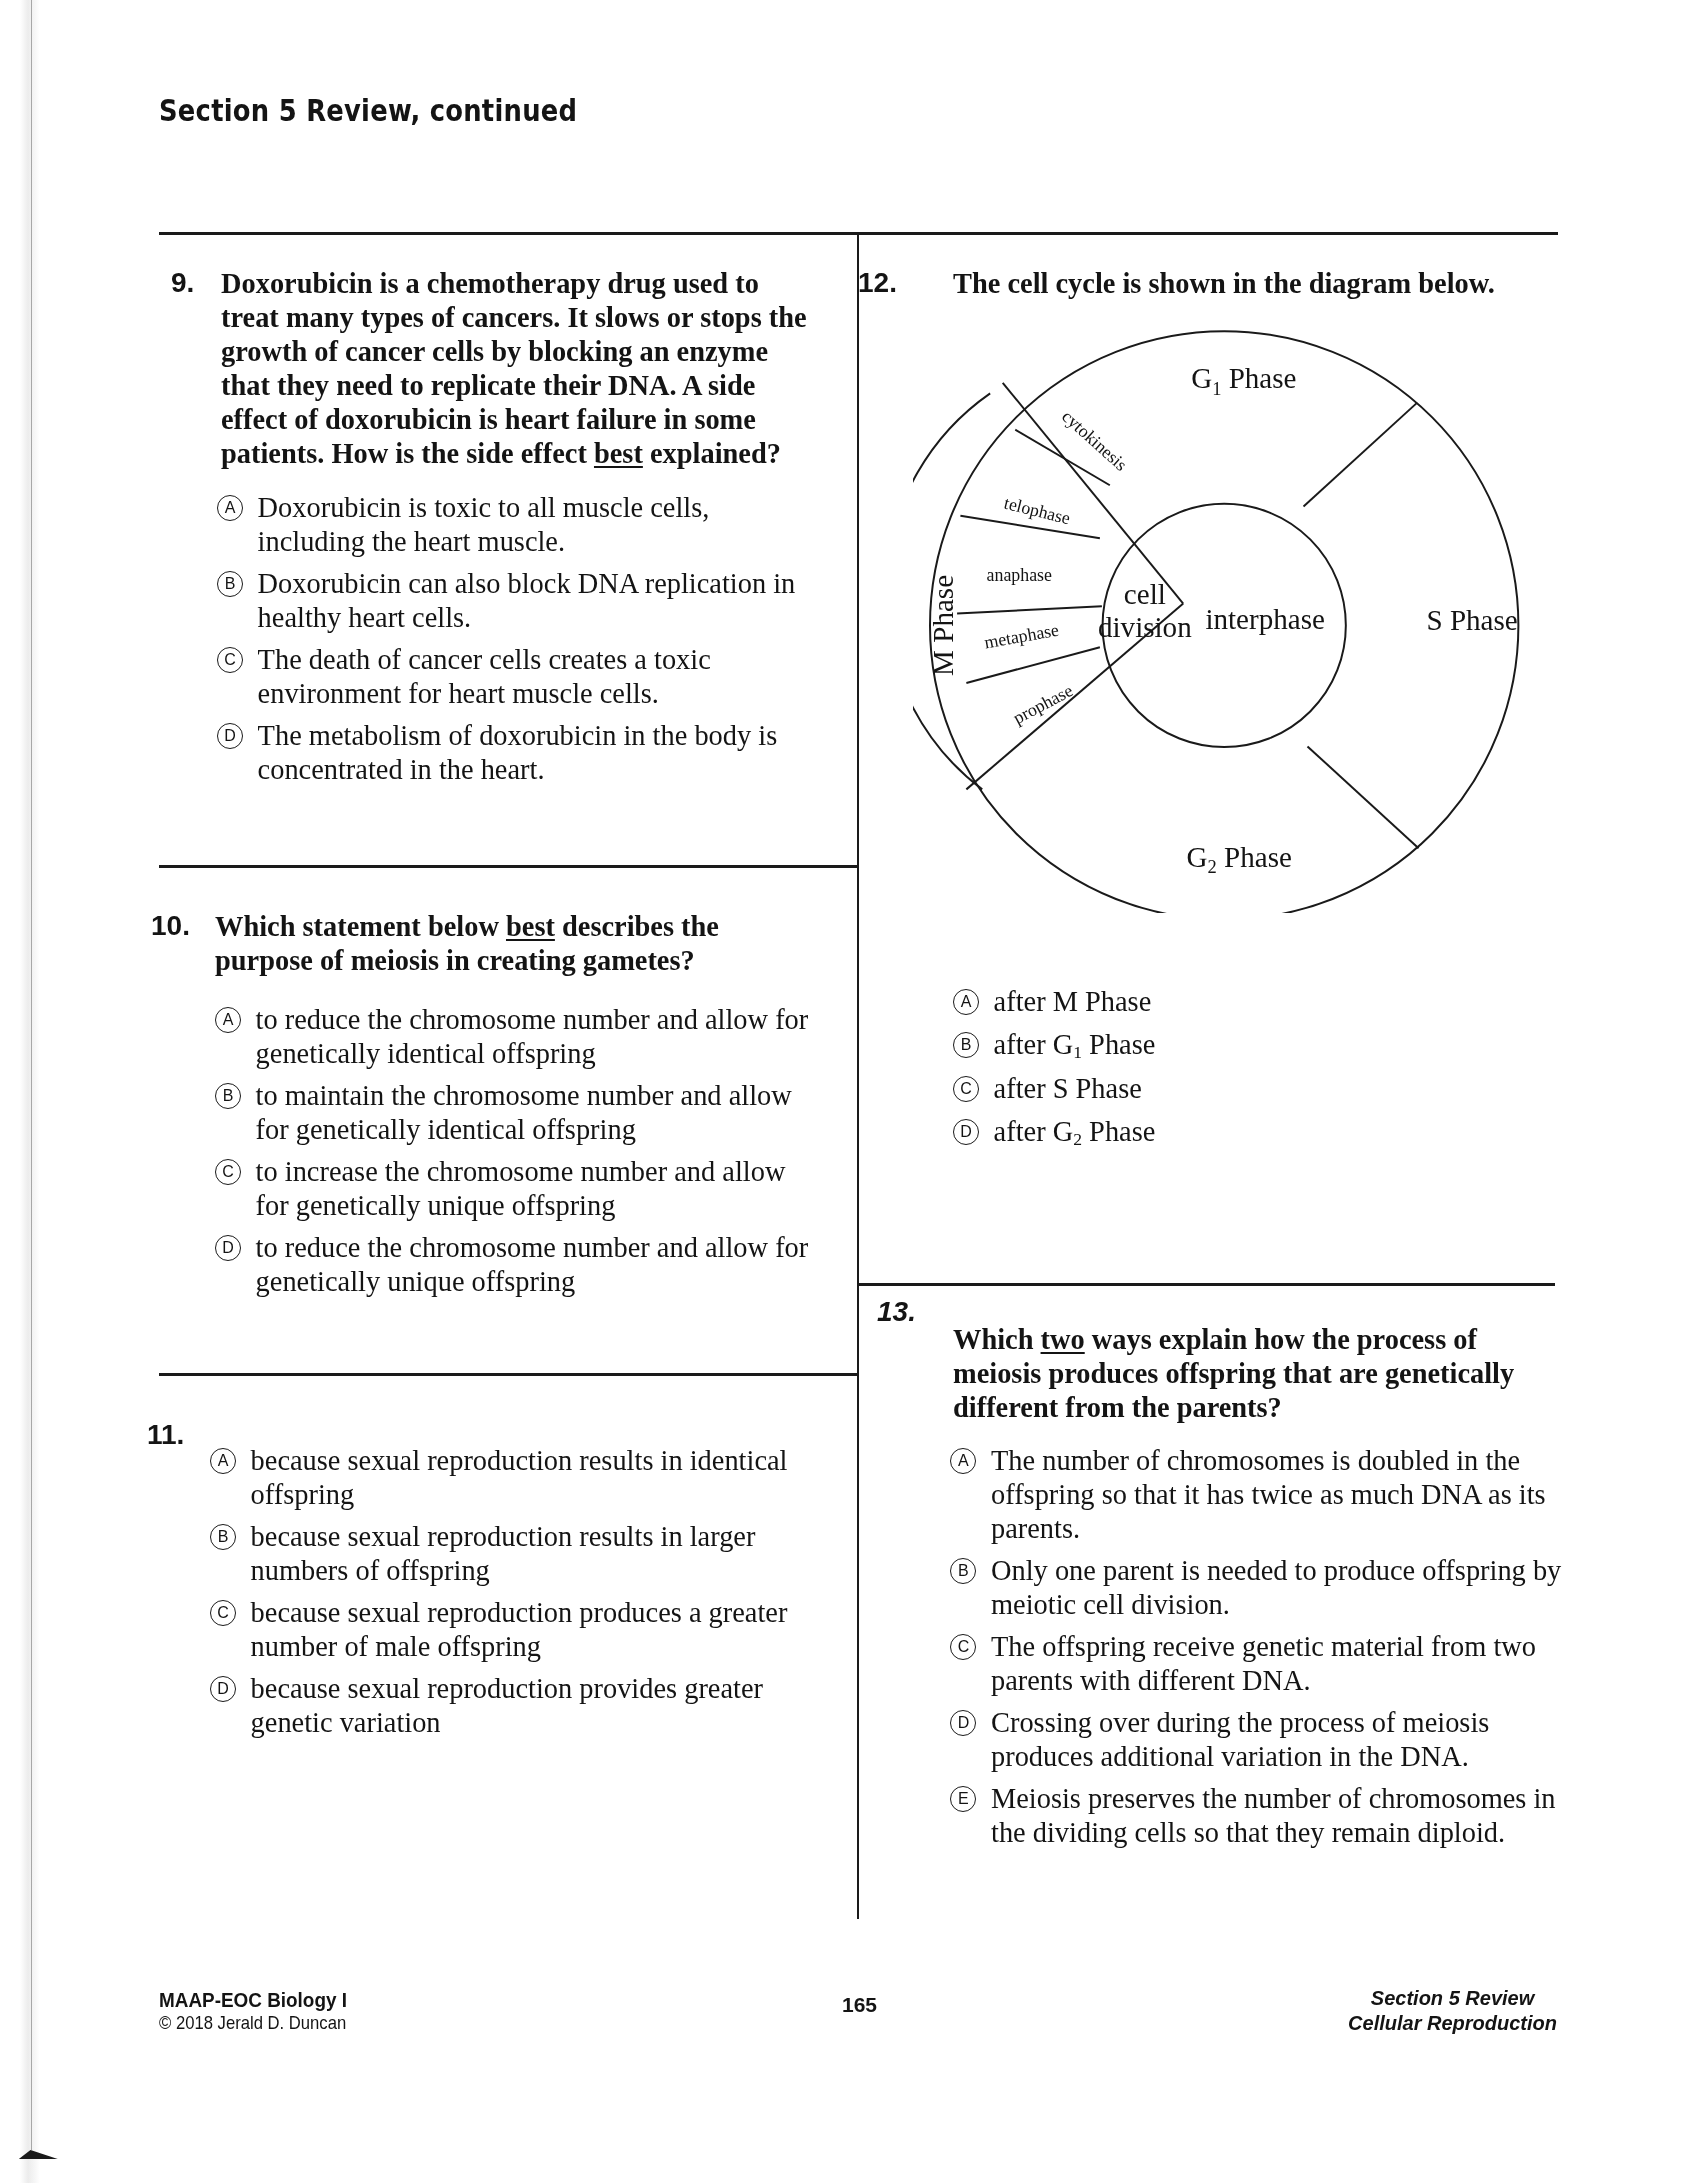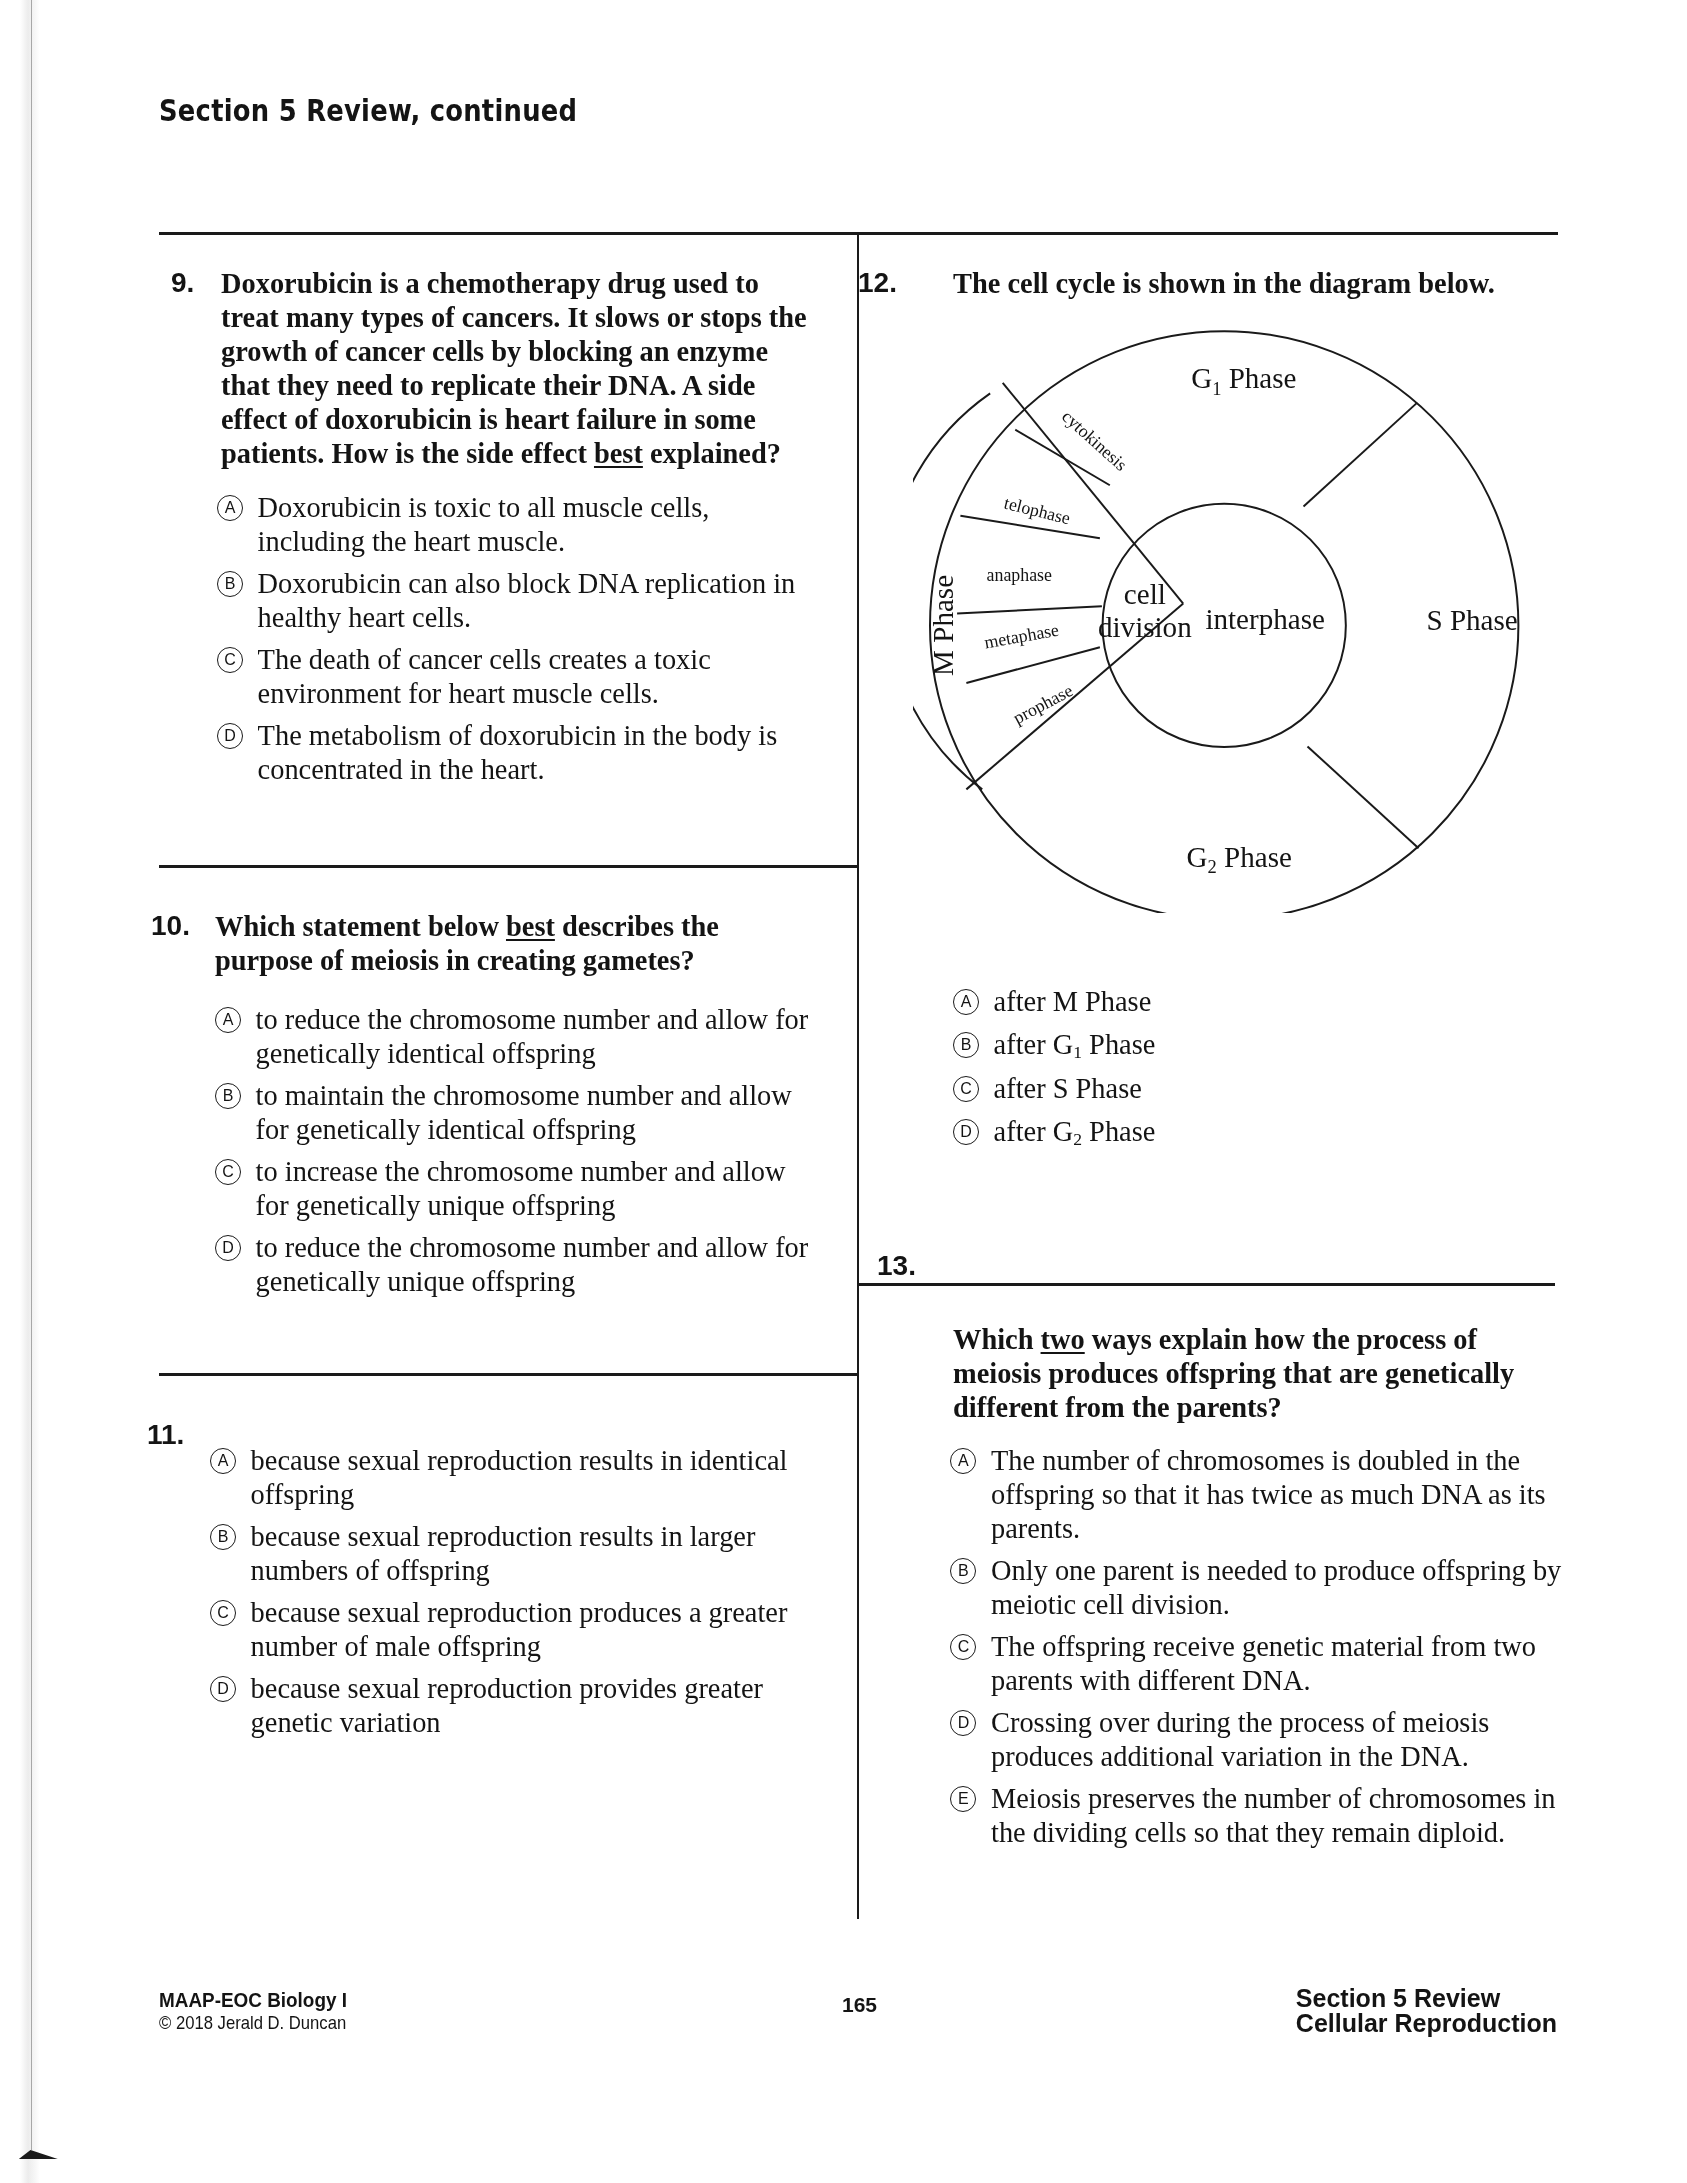--- a/index.html
+++ b/index.html
@@ -14,21 +14,21 @@
   .stem u { text-decoration:underline; text-underline-offset:2.6px; }
   .choices { margin-top:20px; }
   .choice { display:flex; align-items:flex-start; font-size:28.4px; line-height:34px; margin-bottom:8px; }
   .bubble { flex:0 0 auto; width:24px; height:24px; border:1.7px solid #1a1a1a; border-radius:50%; font-family:"Liberation Sans", sans-serif; font-size:16px; line-height:24px; text-align:center; margin-top:4px; margin-right:14.6px; box-sizing:content-box; }
   .choice-text { flex:1 1 auto; }
   sub { font-size:0.62em; vertical-align:-0.25em; line-height:0; }
   .footer-left { left:159px; top:1988px; font-family:"Liberation Sans", sans-serif; }
   .footer-left .l1 { font-weight:bold; font-size:21px; line-height:24px; transform:scaleX(0.9); transform-origin:left; }
   .footer-left .l2 { font-size:18.5px; line-height:22.5px; transform:scaleX(0.9); transform-origin:left; }
   .footer-mid { left:842px; top:1993px; font-family:"Liberation Sans", sans-serif; font-weight:bold; font-size:21px; }
-  .footer-right { right:130px; top:1986px; text-align:left; font-family:"Liberation Sans", sans-serif; font-weight:bold; font-size:25px; line-height:25px; }
+  .footer-right { right:130px; top:1986px; text-align:center; font-family:"Liberation Sans", sans-serif; font-weight:bold; font-size:20px; line-height:25px;font-style:italic; }
   .scan-edge { position:absolute; left:20px; top:0; width:20px; height:2183px; background:linear-gradient(to right, #ffffff, #ececec 40%, #f5f5f5 70%, #ffffff); }
   .scan-line { position:absolute; left:31px; top:0; width:1.3px; height:2150px; background:#6a6a6a; opacity:0.55; }
   .scan-corner { position:absolute; left:18.5px; top:2150px; width:40px; height:9.3px; background:#1a1a1a; clip-path:polygon(0 100%, 30% 0, 100% 100%); }
   svg text { font-family:"Liberation Serif", serif; fill:#141414; }
 </style>
 </head>
 <body>
 
 <div class="scan-edge"></div>
 <div class="scan-line"></div>
@@ -196,21 +196,21 @@
         <span class="bubble">C</span>
         <span class="choice-text"><span>after S Phase</span></span>
       </div>
     <div class="choice" style="margin-bottom:9.3px;">
         <span class="bubble">D</span>
         <span class="choice-text"><span>after G</span><sub>2</sub><span> Phase</span></span>
       </div>
   </div>
 </div>
 
-<div class="qnum" style="left:877px; top:1250px;">13.</div>
+<div class="qnum" style="left:877px; top:1296px;font-style:italic;">13.</div>
 <div class="q" style="left:953px; top:1323px; width:609px;">
   <div class="stem"><span>Which </span><u>two</u><span> ways explain how the process of meiosis produces offspring that are genetically different from the parents?</span></div>
   <div class="choices" style="margin-top:18.5px; margin-left:-2.6px;">
     <div class="choice">
         <span class="bubble">A</span>
         <span class="choice-text">The number of chromosomes is doubled in the offspring so that it has twice as much DNA as its parents.</span>
       </div>
     <div class="choice">
         <span class="bubble">B</span>
         <span class="choice-text">Only one parent is needed to produce offspring by meiotic cell division.</span>

